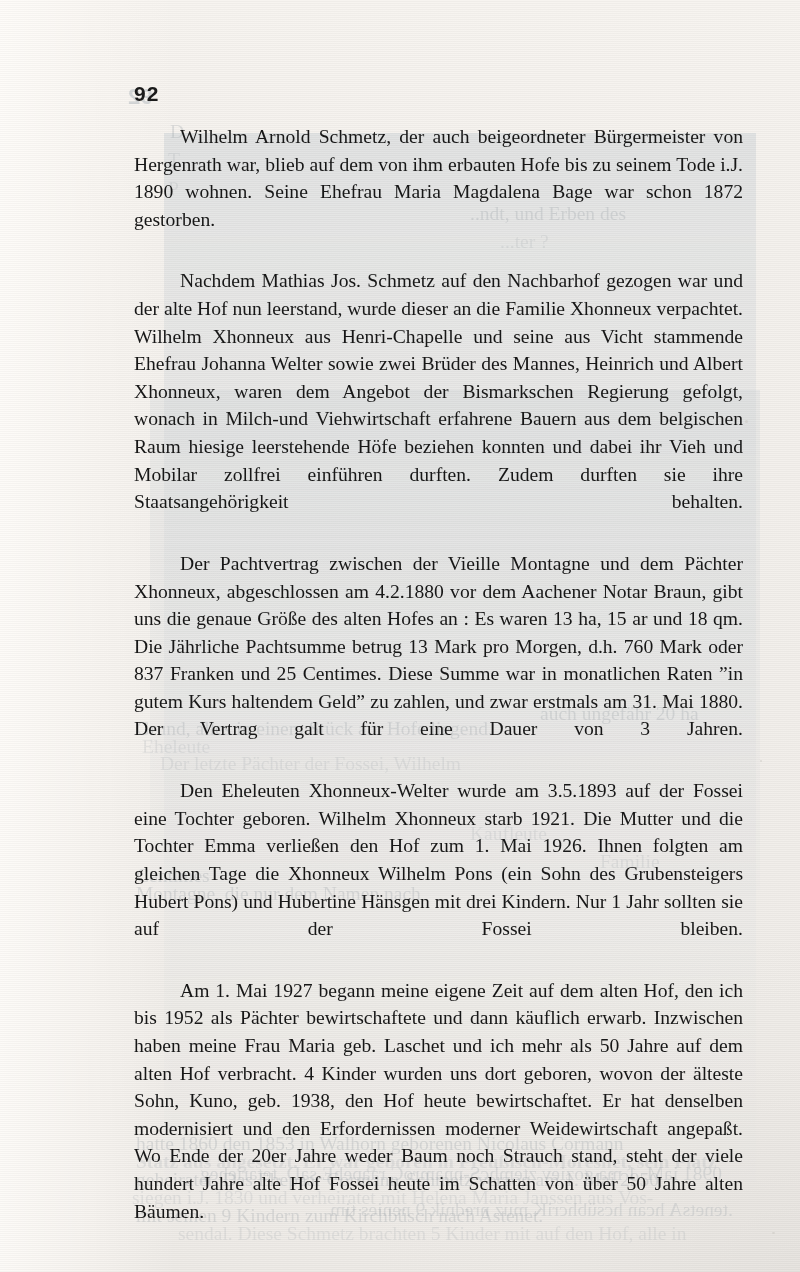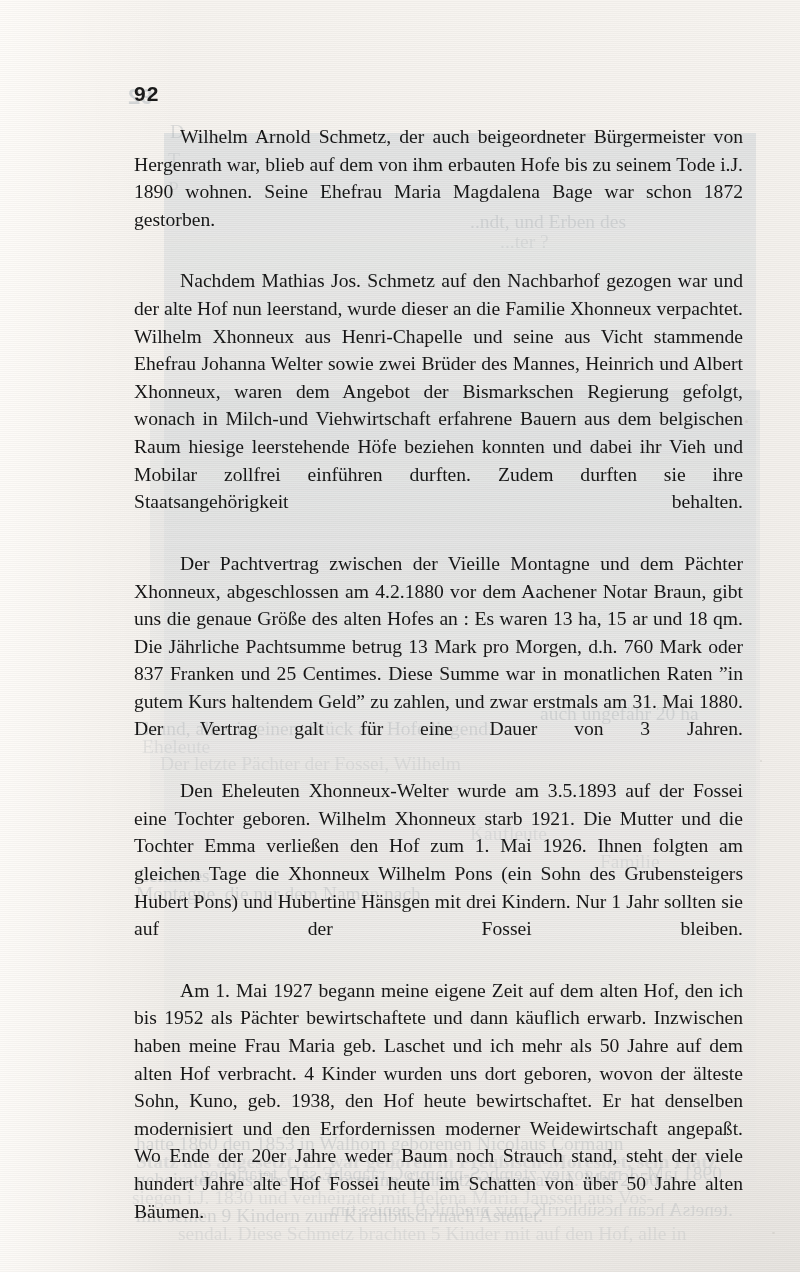--- a/index.html
+++ b/index.html
@@ -187,21 +187,21 @@
   <div class="showthrough-block"></div>
   <div class="showthrough-block b2"></div>
 
   <div class="paper-corner-shade"></div>
 
   <div class="ghost-layer" id="ghost-layer">
       <div class="ghost mirrored pagenum" style="left: 128px; top: 83px;">92</div>
       <div class="ghost faint" style="left: 170px; top: 118px;">D</div>
       <div class="ghost vfaint" style="left: 168px; top: 146px;">T</div>
       <div class="ghost vfaint" style="left: 168px; top: 175px;">P</div>
-      <div class="ghost faint" style="left: 470px; top: 208px; text-align: right;">..ndt, und Erben des</div>
+      <div class="ghost faint" style="left: 470px; top: 200px; text-align: right;">..ndt, und Erben des</div>
       <div class="ghost vfaint" style="left: 500px; top: 228px;">...ter ?</div>
       <div class="ghost faint" style="left: 540px; top: 700px;">auch ungefähr 20 ha</div>
       <div class="ghost faint" style="left: 136px; top: 715px;">Grund, alles in einem Stück am Hofe liegend.</div>
       <div class="ghost vfaint" style="left: 142px; top: 733px;">Eheleute</div>
       <div class="ghost vfaint" style="left: 160px; top: 750px;">Der letzte Pächter der Fossei, Wilhelm</div>
       <div class="ghost faint" style="left: 136px; top: 862px;">Centimes</div>
       <div class="ghost faint" style="left: 136px; top: 880px;">Montagne, die nur dem Namen nach</div>
       <div class="ghost vfaint" style="left: 470px; top: 820px;">Kaufleute</div>
       <div class="ghost vfaint" style="left: 600px; top: 848px; text-align: right;">Familie</div>
       <div class="ghost faint" style="left: 136px; top: 1130px;">hatte 1860 den 1853 in Walhorn geborenen Nicolaus Cormann</div>

